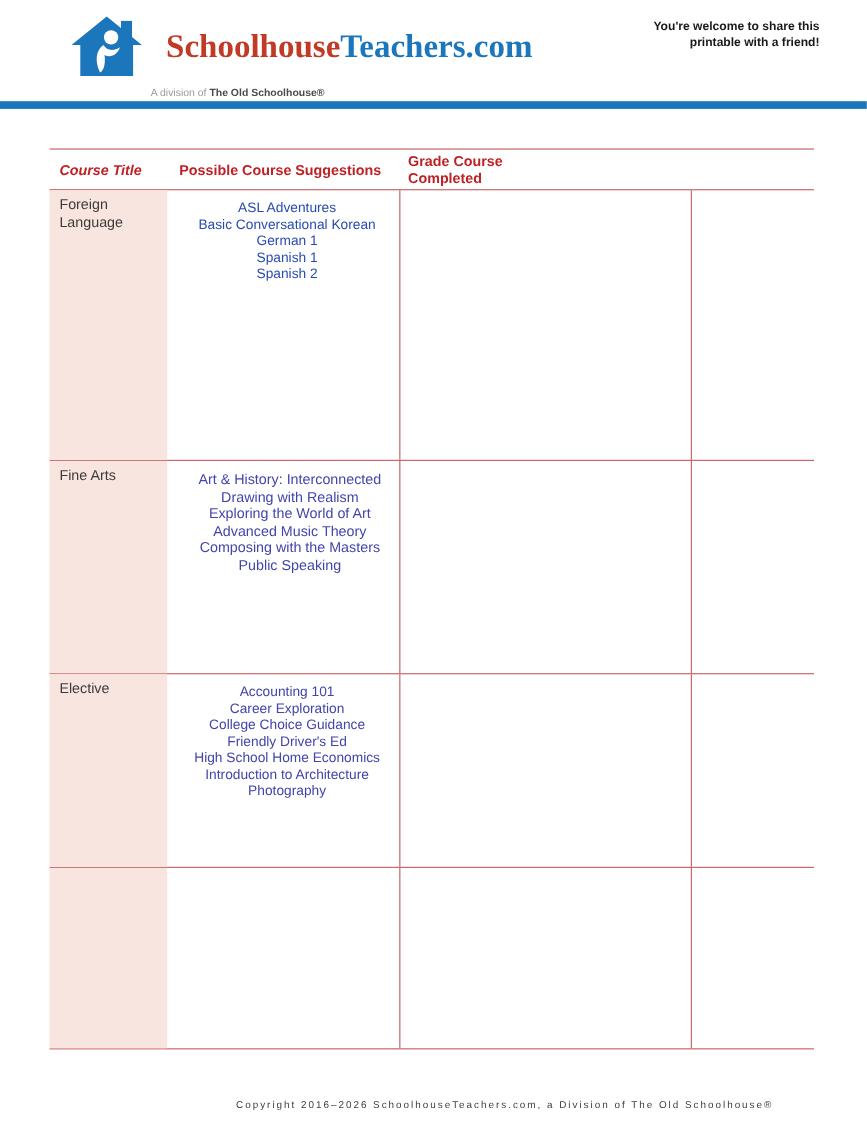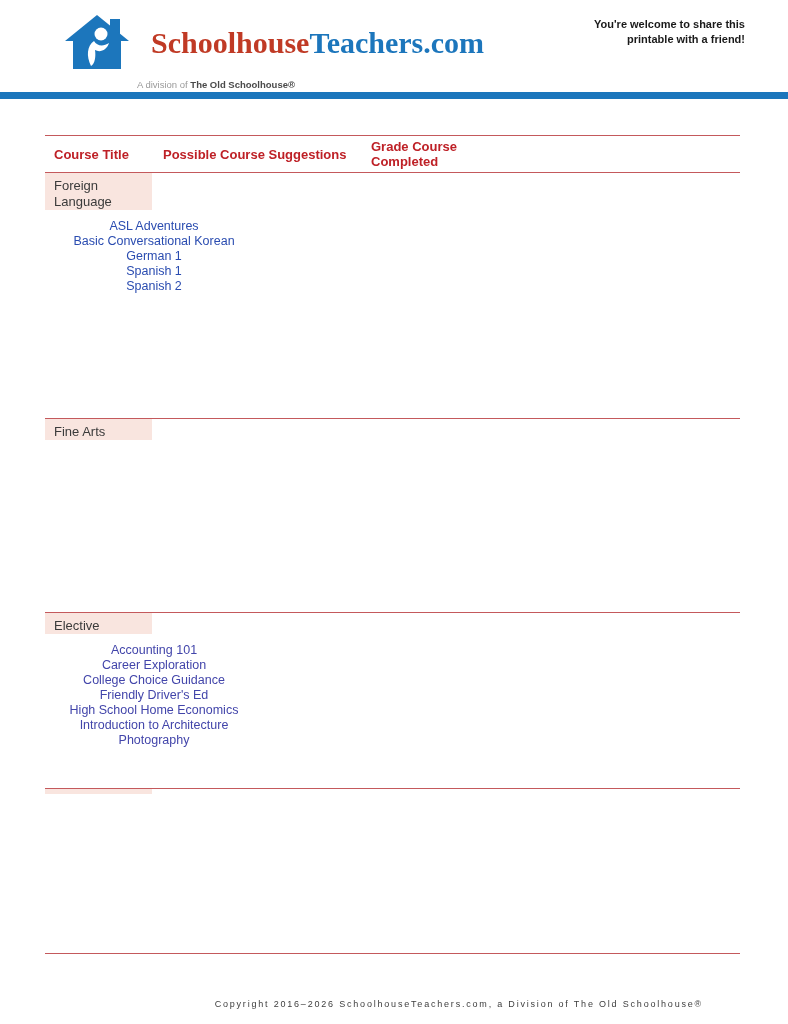--- a/index.html
+++ b/index.html
@@ -36,29 +36,29 @@
   
   .chart{position:absolute;left:45px;top:135px;width:695px;}
   .thead{
     display:flex;align-items:center;box-sizing:border-box;height:38px;
     border-top:1px solid var(--line);border-bottom:1px solid var(--line);
   }
   .hc{
     box-sizing:border-box;color:var(--hdr);font-weight:bold;
     font-size:13px;line-height:15px;
   }
-  .w1{width:107px;}
+  .w1{width:107px;font-style:italic;}
   .w2{width:211px;}
   .w3{width:266px;}
   .w4{width:111px;}
   .p1{padding-left:9px;}
   .p2{padding-left:11px;}
   .p3{padding-left:8px;}
   .p4{padding-left:8px;}
-  .trow{display:flex;box-sizing:border-box;border-bottom:1px solid var(--line);flex-direction:column;}
+  .trow{display:flex;box-sizing:border-box;border-bottom:1px solid var(--line);}
   .cell{box-sizing:border-box;}
   .c1{
     width:107px;background:var(--pink);
     padding:5px 6px 0 9px;font-size:13px;line-height:16px;color:#3b3b3b;
   }
   .c2{width:211px;padding:9px 4px 0 11px;font-size:12.5px;line-height:15px;text-align:center;}
   .c3{width:266px;border-left:1px solid var(--line);border-right:1px solid var(--line);}
   .c4{flex:1;}
   .sug{white-space:nowrap;}
   
@@ -106,20 +106,28 @@
           <div class="sug">Basic Conversational Korean</div>
           <div class="sug">German 1</div>
           <div class="sug">Spanish 1</div>
           <div class="sug">Spanish 2</div>
         </div>
         <div class="cell c3"></div>
         <div class="cell c4"></div>
       </div>
       <div class="trow" style="height: 194px;">
         <div class="cell c1" style="max-width: 107px;">Fine Arts</div>
+        <div class="cell c2" style="color: rgb(66, 69, 170); font-size: 13px; line-height: 15.5px; padding-left: 16px;">
+          <div class="sug">Art &amp; History: Interconnected</div>
+          <div class="sug">Drawing with Realism</div>
+          <div class="sug">Exploring the World of Art</div>
+          <div class="sug">Advanced Music Theory</div>
+          <div class="sug">Composing with the Masters</div>
+          <div class="sug">Public Speaking</div>
+        </div>
         <div class="cell c3"></div>
         <div class="cell c4"></div>
       </div>
       <div class="trow" style="height: 176px;">
         <div class="cell c1" style="max-width: 107px;">Elective</div>
         <div class="cell c2" style="color: rgb(66, 69, 170);">
           <div class="sug">Accounting 101</div>
           <div class="sug">Career Exploration</div>
           <div class="sug">College Choice Guidance</div>
           <div class="sug">Friendly Driver's Ed</div>

